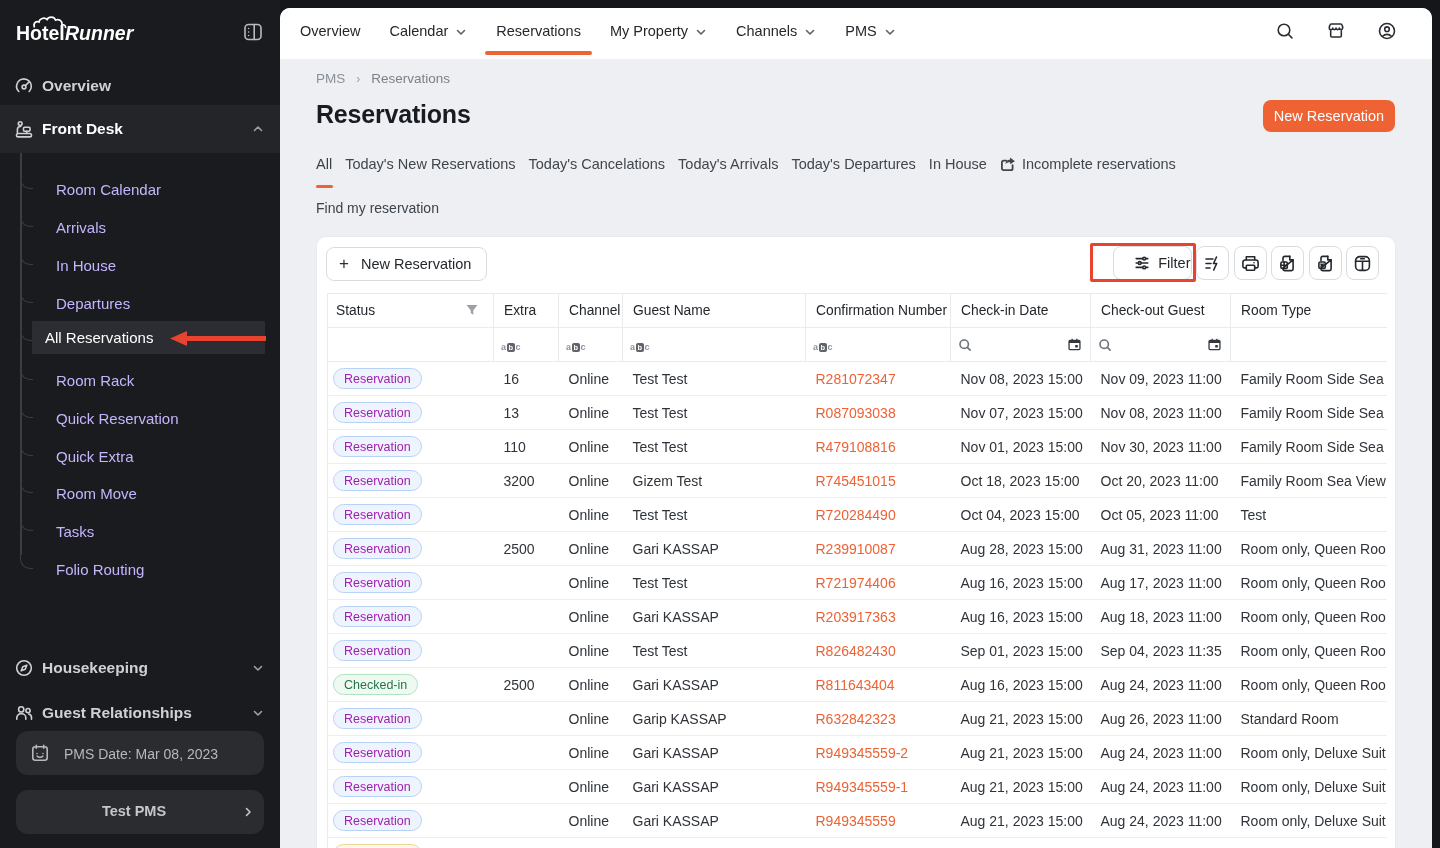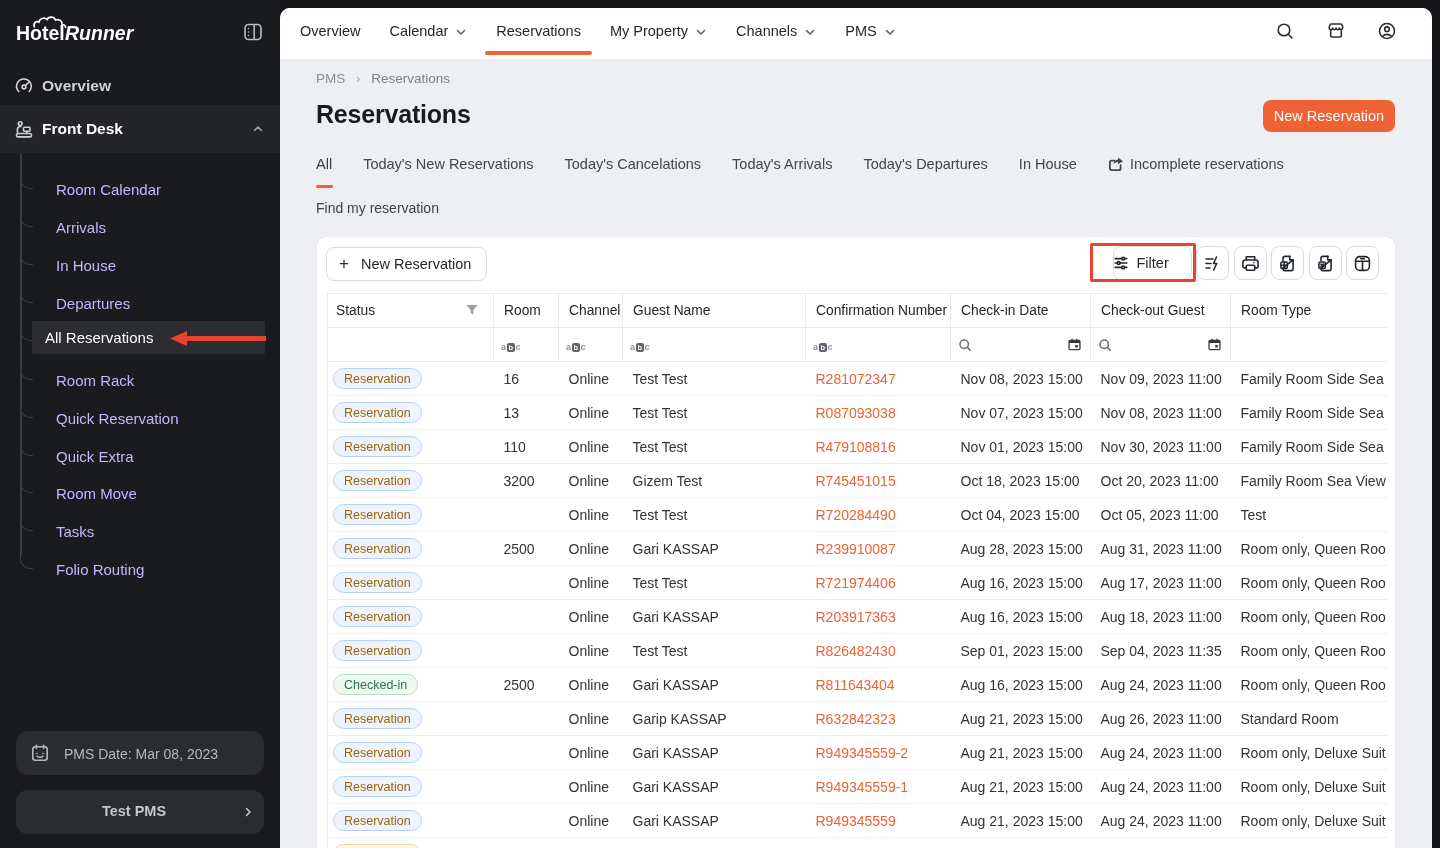--- a/index.html
+++ b/index.html
@@ -26,47 +26,47 @@
 .tnav{position:absolute;left:20px;top:0;height:45px;display:flex;align-items:center;gap:29px;font-size:14.5px;font-weight:500;color:#24282d}
 .tnav .it{display:flex;align-items:center;gap:7px;white-space:nowrap}
 .tnav .cv{color:#5b6167;margin-top:2px}
 .actnav{position:relative}
 .actnav:after{content:"";position:absolute;left:-11px;right:-11px;bottom:-16px;height:4px;border-radius:3px;background:#ee6234}
 .ticons{position:absolute;right:35px;top:0;height:45px;display:flex;align-items:center;gap:31px;color:#2a2e33}
 .crumbs{position:absolute;left:36px;top:63px;font-size:13.5px;color:#8a9099;display:flex;gap:11px;align-items:center}
 .crumbs .sep{font-size:12px;color:#9aa0a8}
 h1{position:absolute;left:36px;top:92px;font-size:25px;font-weight:700;color:#181c22;letter-spacing:-.2px}
 .newres{position:absolute;left:983px;top:92px;width:132px;height:32px;background:#ee6234;border-radius:8px;color:#fff;font-size:14.5px;display:flex;align-items:center;justify-content:center}
-.tabs{position:absolute;left:36px;top:148px;display:flex;gap:31px;font-size:14.5px;color:#40464d;align-items:center}
+.tabs{position:absolute;left:36px;top:148px;display:flex;gap:13px;font-size:14.5px;color:#40464d;align-items:center}
 .tabs .tab{white-space:nowrap}
 .tab-all{position:relative;color:#3a4047}
 .tab-all:after{content:"";position:absolute;left:-0.5px;right:-0.5px;bottom:-16px;height:3.5px;border-radius:3px;background:#ee6234}
 .inc{display:flex;align-items:center;gap:6px}
 .findmy{position:absolute;left:36px;top:192px;font-size:14px;color:#3c434b}
 
 .card{position:absolute;left:36px;top:228px;width:1080px;height:612px;background:#fff;border:1px solid #e8eaed;border-bottom:none;border-radius:10px 10px 0 0}
 .btn-newres2{position:absolute;left:9px;top:10px;width:161px;height:34px;border:1px solid #d8dbdf;border-radius:8px;display:flex;align-items:center;color:#24282d;font-size:14.5px}
 .btn-newres2 .plus{margin:0 12px 0 12px;font-size:17px;color:#2a2e33;font-weight:400}
 .toolbar{position:absolute;right:16px;top:9px;display:flex;align-items:center}
-.btn-filter{width:79px;height:34px;border:1px solid #d8dbdf;border-radius:8px;display:flex;align-items:center;justify-content:flex-start;gap:9px;font-size:14.5px;color:#24282d;background:#fff}
+.btn-filter{width:79px;height:34px;border:1px solid #d8dbdf;border-radius:8px;display:flex;align-items:center;justify-content:flex-end;gap:9px;font-size:14.5px;color:#24282d;background:#fff}
 .ibtn{width:33px;height:34px;border:1px solid #d8dbdf;border-radius:8px;display:flex;align-items:center;justify-content:center;color:#24282d;background:#fff;margin-left:4.5px}
 .redbox{position:absolute;left:773px;top:6px;width:106px;height:39px;border:3px solid #e8432e;border-radius:2px;pointer-events:none}
 
 .twrap{position:absolute;left:10px;top:56px;width:1060px;height:556px;overflow:hidden}
 table{border-collapse:collapse;table-layout:fixed;width:1220px;font-size:14px}
 td,th{height:34px;padding:0 0 0 10px;text-align:left;vertical-align:middle;white-space:nowrap;overflow:hidden}
 thead th{border:1px solid #e9ebee;font-weight:500;color:#23272c;font-size:13.8px}
 tr.frow td{border:1px solid #e9ebee;padding-left:7px}
 tbody td{border-bottom:1px solid #eceef1;color:#2f343a}
 tbody tr td:first-child{border-left:1px solid #e9ebee}
 tbody tr td:last-child{border-right:1px solid #e9ebee}
 .th-status{position:relative;padding-left:8px}
 .funnel{position:absolute;right:14px;top:9px;color:#9aa0a6}
 .pill{display:inline-block;height:21px;line-height:20px;border-radius:11px;padding:0 10px;font-size:12.5px;margin-left:5px}
-.pill-b{background:#eef4fd;border:1px solid #b8d2f6;color:#a16207}
+.pill-b{background:#eef4fd;border:1px solid #b8d2f6;color:#a21caf}
 .pill-g{background:#eefaf1;border:1px solid #b0e4bf;color:#277349}
 .pill-y{background:#fdf6ea;border:1px solid #f0d49a;color:#b97f1d}
 .conf{color:#ee6234}
 .fic{display:flex;align-items:center;color:#6d7279}
 .fic .cal{margin-left:auto;margin-right:9px;color:#33383e}
 .abc{display:inline-flex;align-items:flex-end;color:#8d9298;font-size:9px;font-weight:700;letter-spacing:.5px}
 .abc b{display:inline-block;width:8px;height:9px;background:#5f646b;border-radius:2px;color:#fff;font-size:7.5px;line-height:9px;text-align:center;margin:0 .5px}
 
 .arrow{position:absolute;left:170px;top:330px;width:96px;height:17px;color:#e8432e}
 </style></head>
@@ -135,20 +135,50 @@
     <div class="treec" style="top:517px"></div>
     <div class="sub" style="top:531px">Tasks</div>
     <div class="treec" style="top:555px"></div>
     <div class="sub" style="top:569px">Folio Routing</div>
   <div class="active-pill">
       <span>All Reservations</span>
     </div>
   <svg class="arrow" viewBox="0 0 96 17" fill="currentColor">
       <path d="M0 8.5 L17 1 L17 6 L96 6 L96 11 L17 11 L17 16 Z"></path>
     </svg>
+  <div class="mi" style="top:645.5px">
+      <span class="ic">
+        <svg width="20" height="20" viewBox="0 0 20 20" fill="none" stroke="currentColor" stroke-width="1.6" stroke-linecap="round" stroke-linejoin="round">
+          <circle cx="10" cy="10" r="7.3"></circle>
+          <path d="m12.8 7.2-1.6 4-4 1.6 1.6-4z"></path>
+        </svg>
+      </span>
+      <span class="lb">Housekeeping</span>
+      <span class="ch">
+        <svg width="12" height="12" viewBox="0 0 12 12" fill="none" stroke="currentColor" stroke-width="1.6" stroke-linecap="round" stroke-linejoin="round">
+          <path d="m2.5 4.5 3.5 3.5 3.5-3.5"></path>
+        </svg>
+      </span>
+    </div>
+  <div class="mi" style="top:691px">
+      <span class="ic">
+        <svg width="20" height="20" viewBox="0 0 20 20" fill="none" stroke="currentColor" stroke-width="1.6" stroke-linecap="round" stroke-linejoin="round">
+          <circle cx="7.2" cy="6.4" r="2.6"></circle>
+          <path d="M2.8 16.2v-1.4a4 4 0 0 1 4-4h1a4 4 0 0 1 4 4v1.4"></path>
+          <circle cx="14" cy="7.6" r="2.1"></circle>
+          <path d="M14.8 11.1a3.6 3.6 0 0 1 2.7 3.5v1.6"></path>
+        </svg>
+      </span>
+      <span class="lb">Guest Relationships</span>
+      <span class="ch">
+        <svg width="12" height="12" viewBox="0 0 12 12" fill="none" stroke="currentColor" stroke-width="1.6" stroke-linecap="round" stroke-linejoin="round">
+          <path d="m2.5 4.5 3.5 3.5 3.5-3.5"></path>
+        </svg>
+      </span>
+    </div>
   <div class="botbox" style="top:731px"></div>
   <div style="position:absolute;left:30px;top:743px;color:#b6b8bb">
       <svg width="20" height="20" viewBox="0 0 20 20" fill="none" stroke="currentColor" stroke-width="1.6" stroke-linecap="round" stroke-linejoin="round">
         <rect x="2.8" y="3.8" width="14.4" height="13.4" rx="2.5"></rect>
         <path d="M6.3 2.2v3M13.7 2.2v3"></path>
         <path d="M7 10.5h.01M13 10.5h.01"></path>
         <path d="M7.2 13.2s1 1.1 2.8 1.1 2.8-1.1 2.8-1.1"></path>
       </svg>
     </div>
   <div style="position:absolute;left:64px;top:746px;font-size:14px;font-weight:500;color:#b6b8bb">PMS Date: Mar 08, 2023</div>
@@ -288,21 +318,21 @@
             <col style="width:140px">
             <col style="width:317px">
           </colgroup>
     <thead>
             <tr>
       <th class="th-status">Status<span class="funnel">
                   <svg width="14" height="14" viewBox="0 0 14 14" fill="currentColor">
                     <path d="M1.5 2h11L8.3 7.2v4.6L5.7 10V7.2z"></path>
                   </svg>
                 </span></th>
-      <th>Room</th>
+      <th>Extra</th>
               <th>Channel</th>
               <th>Guest Name</th>
               <th>Confirmation Number</th>
       <th>Check-in Date</th>
               <th>Check-out Guest</th>
               <th>Room Type</th>
     </tr>
     <tr class="frow">
       <td></td>
               <td><span class="abc">a<b>b</b>c</span></td>

